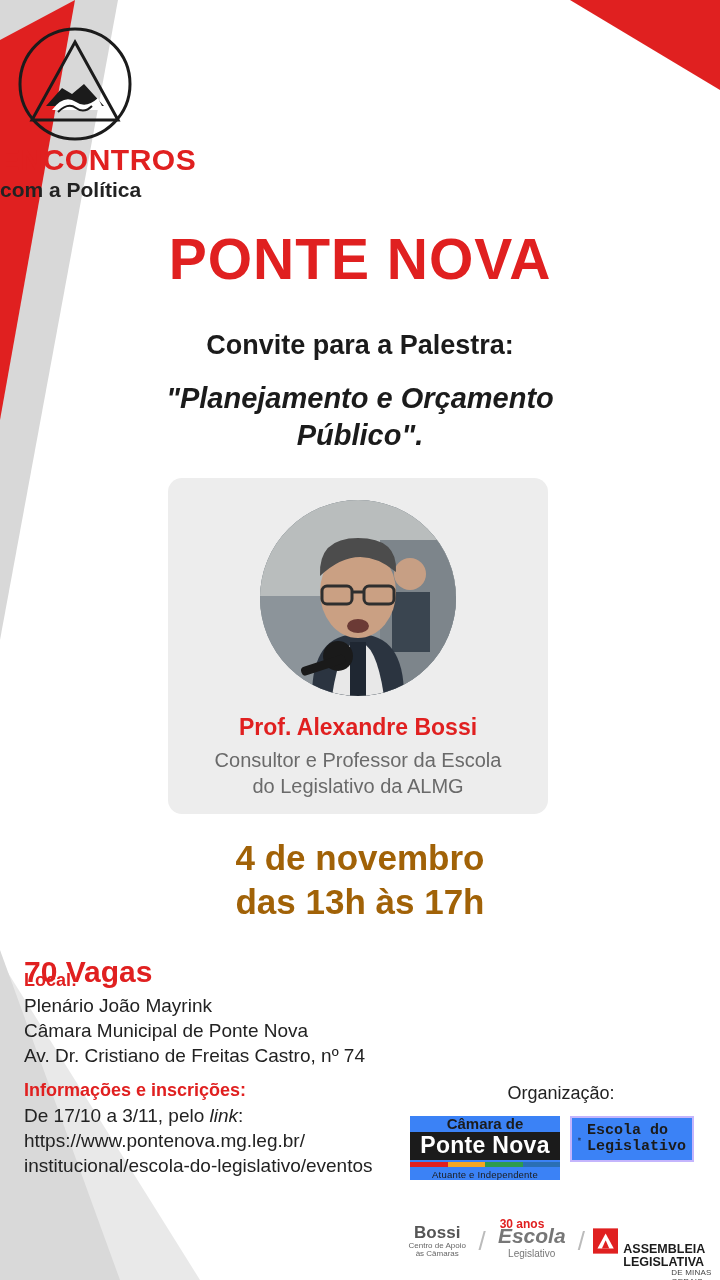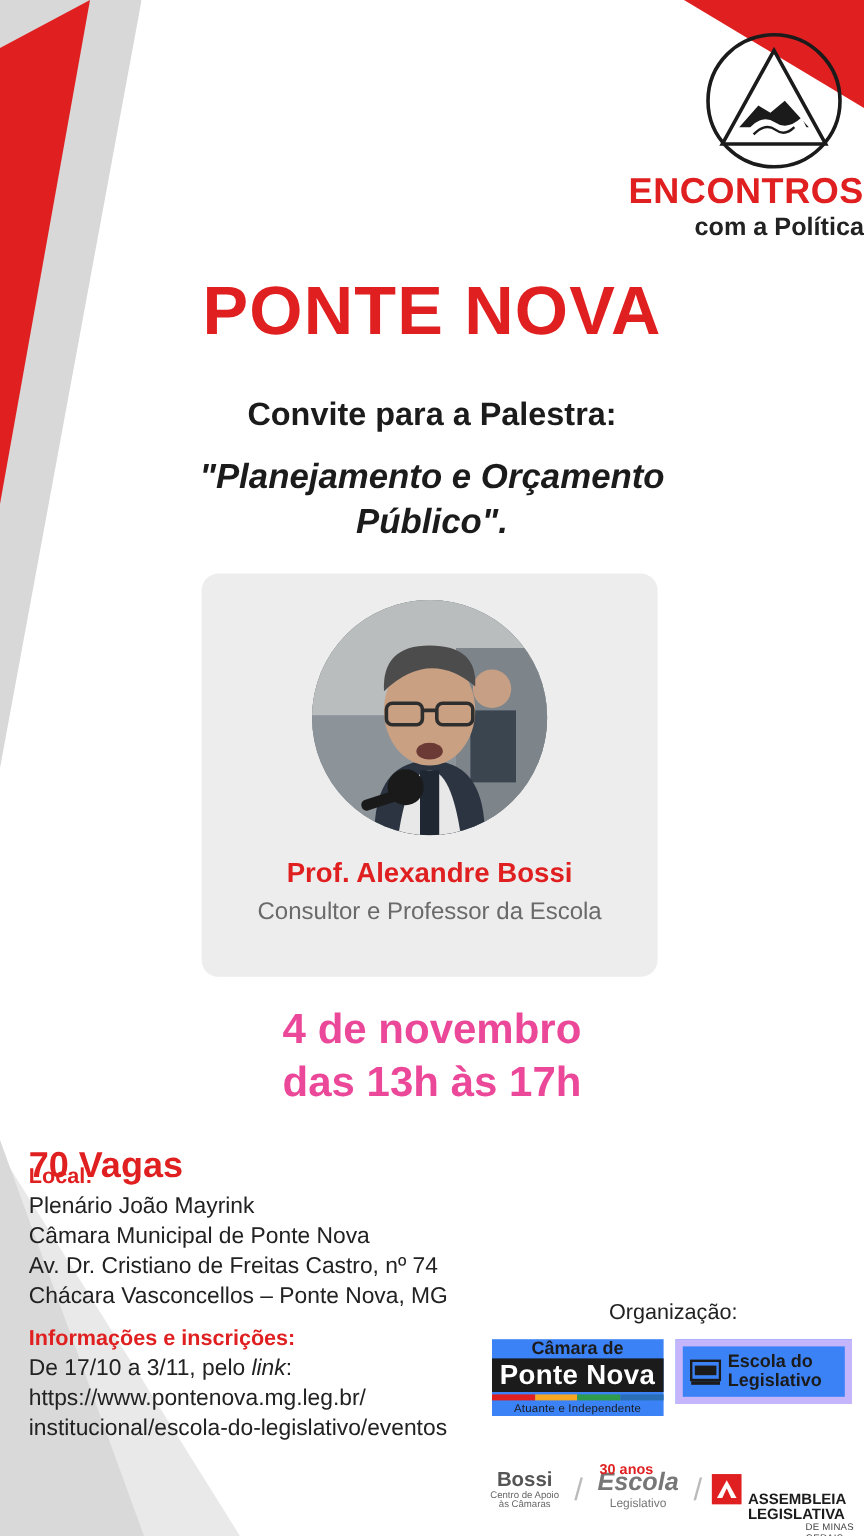--- a/index.html
+++ b/index.html
@@ -51,21 +51,21 @@
   .wedge-lightgrey-bottom {
     bottom: 0; left: 0;
     width: 420px; height: 620px;
     background: #e9e9e9;
     clip-path: polygon(0 300px, 0 620px, 200px 620px);
   }
 
   
   .logo-wrap {
     position: absolute; top: 26px; left: 0; right: 0;
-    display: flex; flex-direction: column; align-items: flex-end;
+    display: flex; flex-direction: column; align-items: flex-start;
   }
   .logo-mark { width: 150px; height: 116px; }
   .logo-title {
     font-size: 30px; font-weight: bold; letter-spacing: .5px;
     color: #e02020; line-height: 1.05; margin-top: 2px;
   }
   .logo-sub {
     font-size: 21px; font-weight: bold; color: #222;
     margin-top: 2px;
   }
@@ -109,21 +109,21 @@
   }
   .speaker-role {
     margin-top: 6px;
     font-size: 20px; color: #6a6a6a; text-align: center; line-height: 1.3;
   }
 
   
   .date-block {
     position: absolute; top: 836px; left: 0; right: 0;
     text-align: center;
-    font-size: 35px; font-weight: bold; color: #ec4899;
+    font-size: 35px; font-weight: bold; color: #a16207;
     line-height: 1.27;
   }
 
   
   .vagas {
     position: absolute; top: 955px; left: 24px;
     font-size: 30px; font-weight: bold; color: #e02020;
   }
   .details {
     position: absolute; top: 970px; left: 24px; width: 400px;
@@ -160,22 +160,22 @@
   .cmpn .l1 { font-size: 15px; font-weight: bold; color: #1b1b1b; }
   .cmpn .l2 {
     font-size: 23px; font-weight: bold; color: #fff;
     background: #1b1b1b; display: block; padding: 2px 0 3px; margin-top: 1px;
     letter-spacing: .3px;
   }
   .cmpn .l3 { font-size: 9.5px; color: #1b1b1b; margin-top: 3px; letter-spacing: .2px;}
   .cmpn .bar { display: flex; height: 5px; margin-top: 2px; }
   .cmpn .bar i { flex: 1; }
   .escola-leg {
-    width: 154px; border: 6px solid #c4b5fd; padding: 5px 6px;
-    display: flex; align-items: center; gap: 6px;
+    width: 124px; border: 2px solid #c4b5fd; padding: 5px 6px;
+    display: flex; align-items: center; gap: 6px; font-family: Liberation Mono, monospace;
   }
   .escola-leg .txt { font-size: 15px; font-weight: bold; color: #1b1b1b; line-height: 1.06; }
   .ceac { width: 96px; text-align: center; line-height: 1.05; }
   .ceac .l1 { font-size: 17px; font-weight: bold; color: #555; }
   .ceac .l2 { font-size: 8px; color: #666; }
   .escola30 { width: 110px; text-align: center; position: relative; }
   .escola30 .l1 { font-size: 21px; font-weight: bold; color: #777; font-style: italic; }
   .escola30 .l2 { font-size: 10px; color: #777; }
   .escola30 .badge {
     position: absolute; top: -7px; left: 6px;
@@ -235,36 +235,36 @@
         <rect x="104" y="86" width="30" height="18" rx="5" fill="none" stroke="#2e2e2e" stroke-width="3"></rect>
         <line x1="92" y1="92" x2="104" y2="92" stroke="#2e2e2e" stroke-width="3"></line>
         <ellipse cx="98" cy="126" rx="11" ry="7" fill="#6b3a35"></ellipse>
         <circle cx="78" cy="156" r="15" fill="#1a1a1a"></circle>
         <rect x="40" y="168" width="46" height="9" rx="4" transform="rotate(-18 40 168)" fill="#1a1a1a"></rect>
       </svg>
     </div>
     <div class="speaker-name">Prof. Alexandre Bossi</div>
     <div class="speaker-role">
       <div>Consultor e Professor da Escola</div>
+      <div>do Legislativo da ALMG</div>
     </div>
   </div>
 
   <div class="date-block">
     <div>4 de novembro</div>
     <div>das 13h às 17h</div>
   </div>
 
   <div class="vagas">70 Vagas</div>
 
   <div class="details">
     <div class="d-label">Local:</div>
     <div class="d-line">Plenário João Mayrink</div>
     <div class="d-line">Câmara Municipal de Ponte Nova</div>
     <div class="d-line">Av. Dr. Cristiano de Freitas Castro, nº 74</div>
-    <div class="d-line">Chácara Vasconcellos – Ponte Nova, MG</div>
 
     <div class="block2">
       <div class="d-label">Informações e inscrições:</div>
       <div class="d-line">
         <span>De 17/10 a 3/11, pelo </span><span class="ital">link</span><span>:</span>
       </div>
       <div class="d-line">https://www.pontenova.mg.leg.br/</div>
       <div class="d-line">institucional/escola-do-legislativo/eventos</div>
     </div>
   </div>

